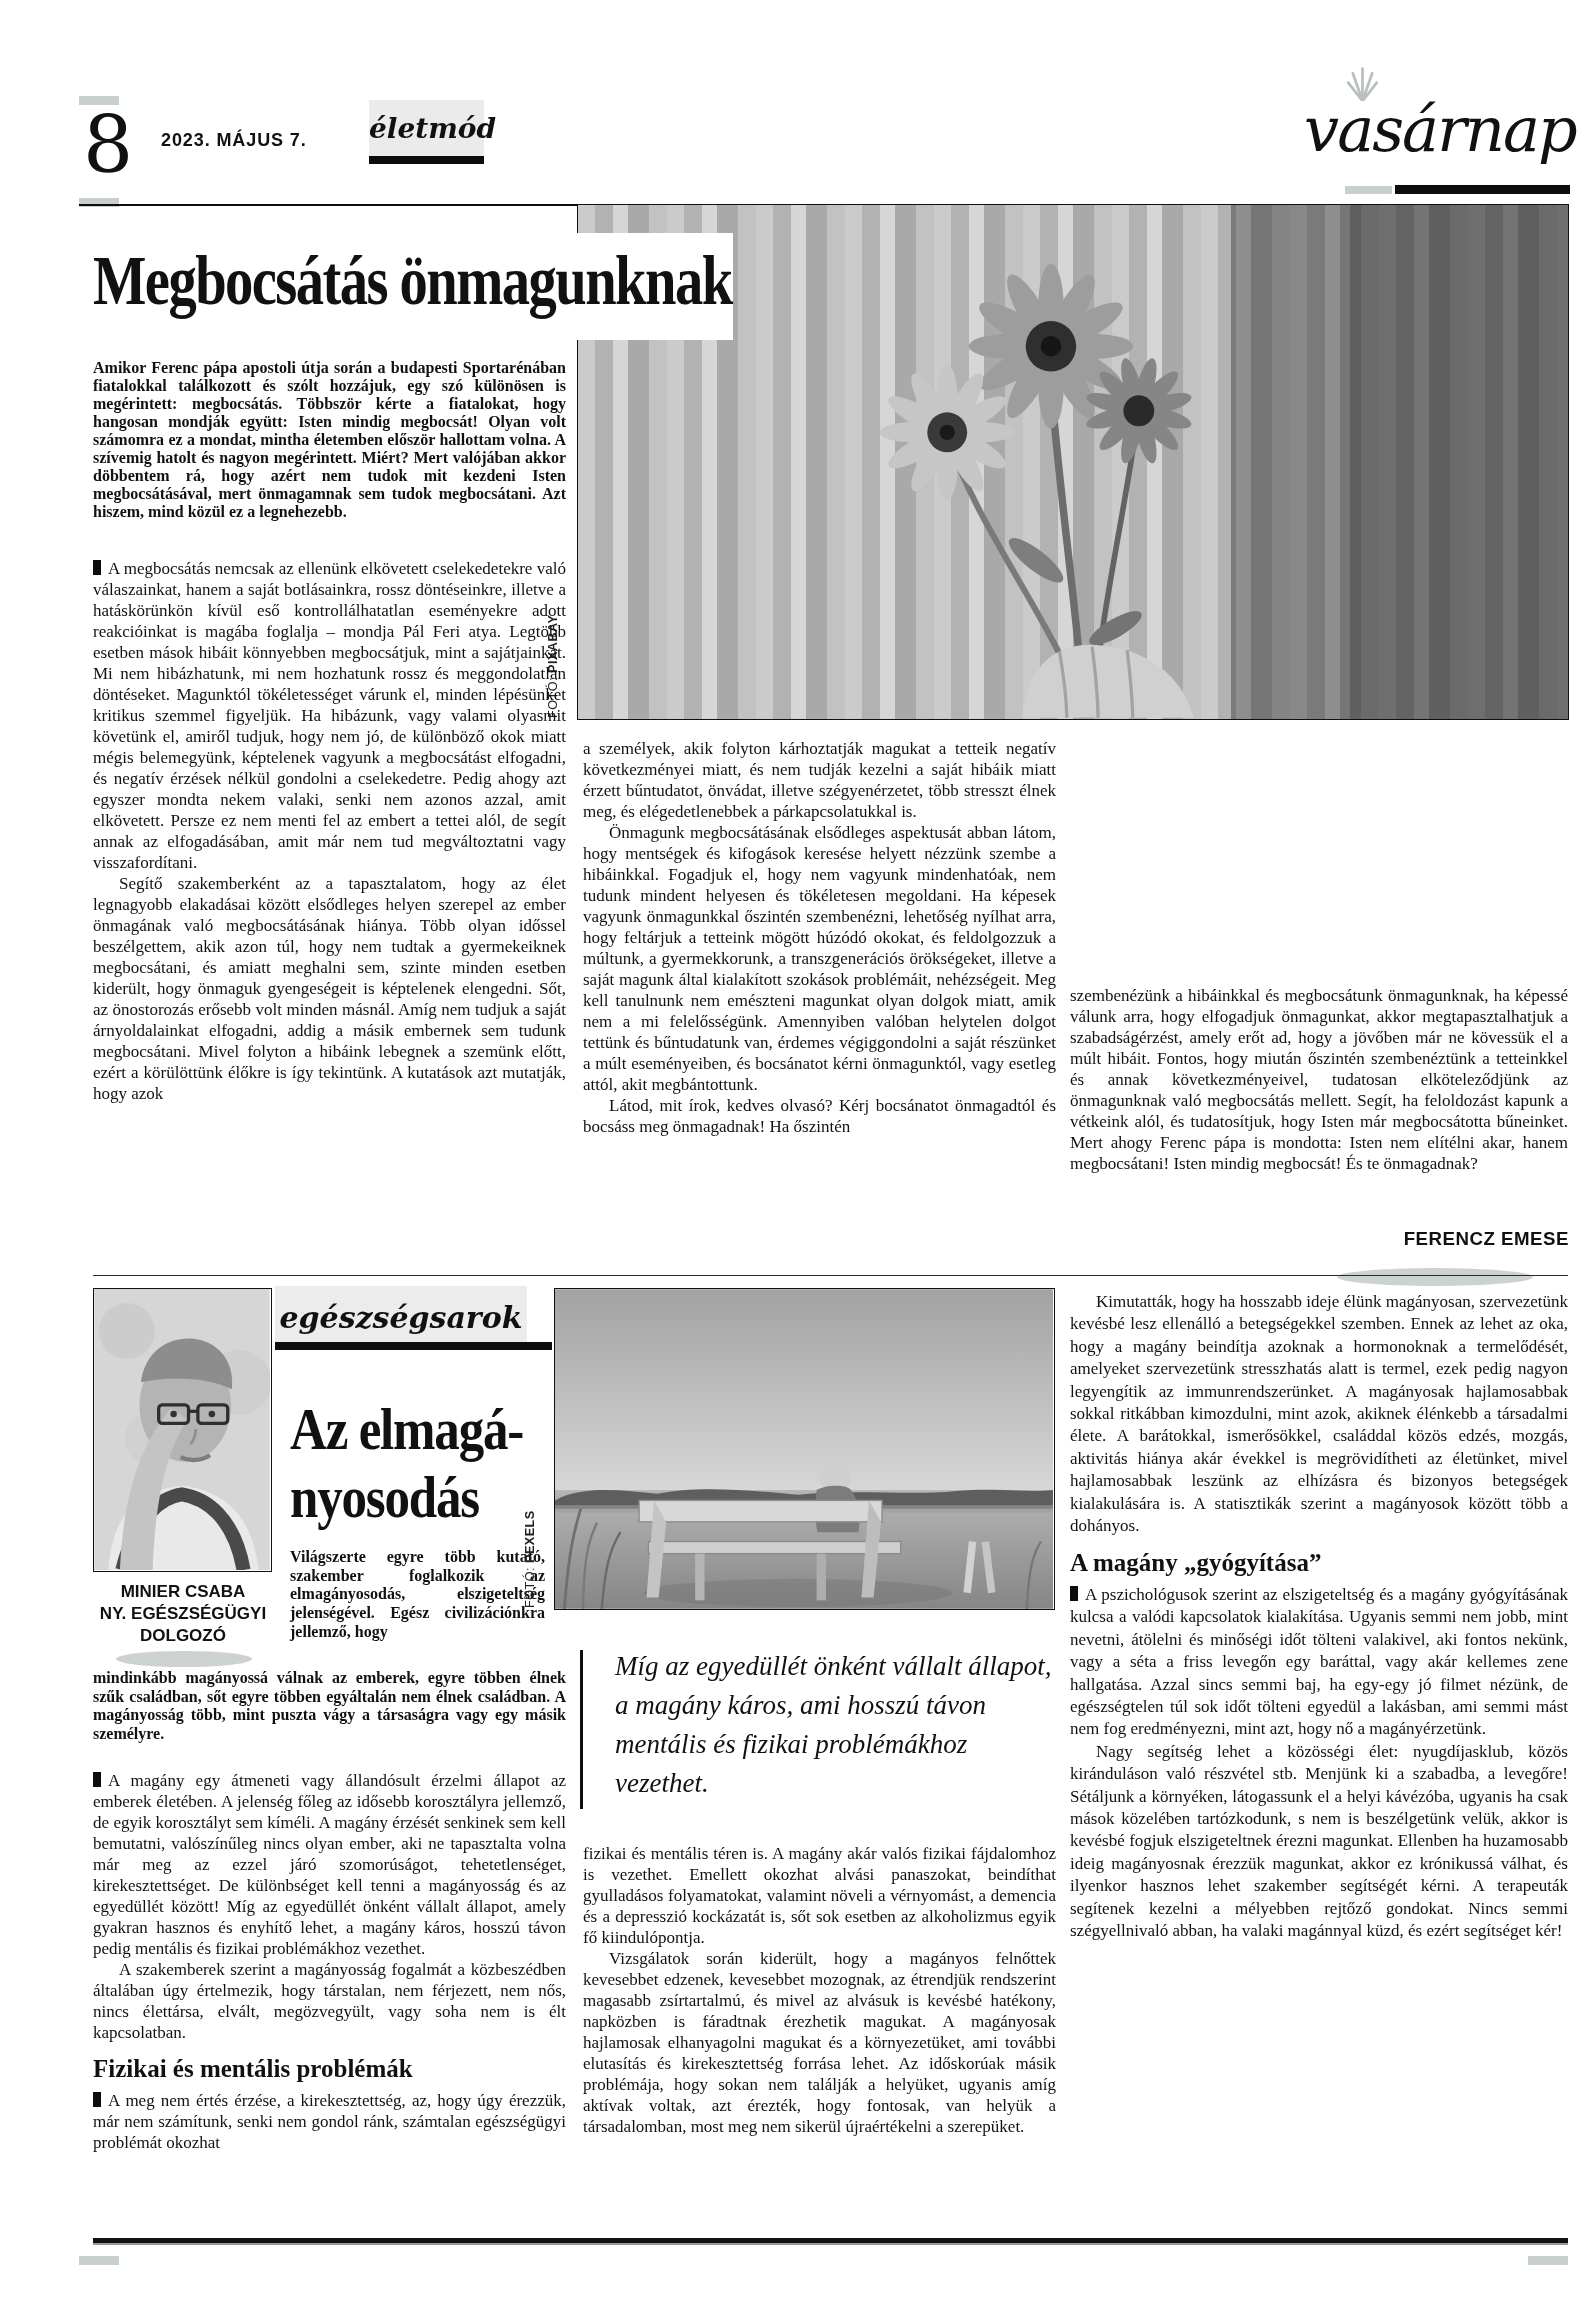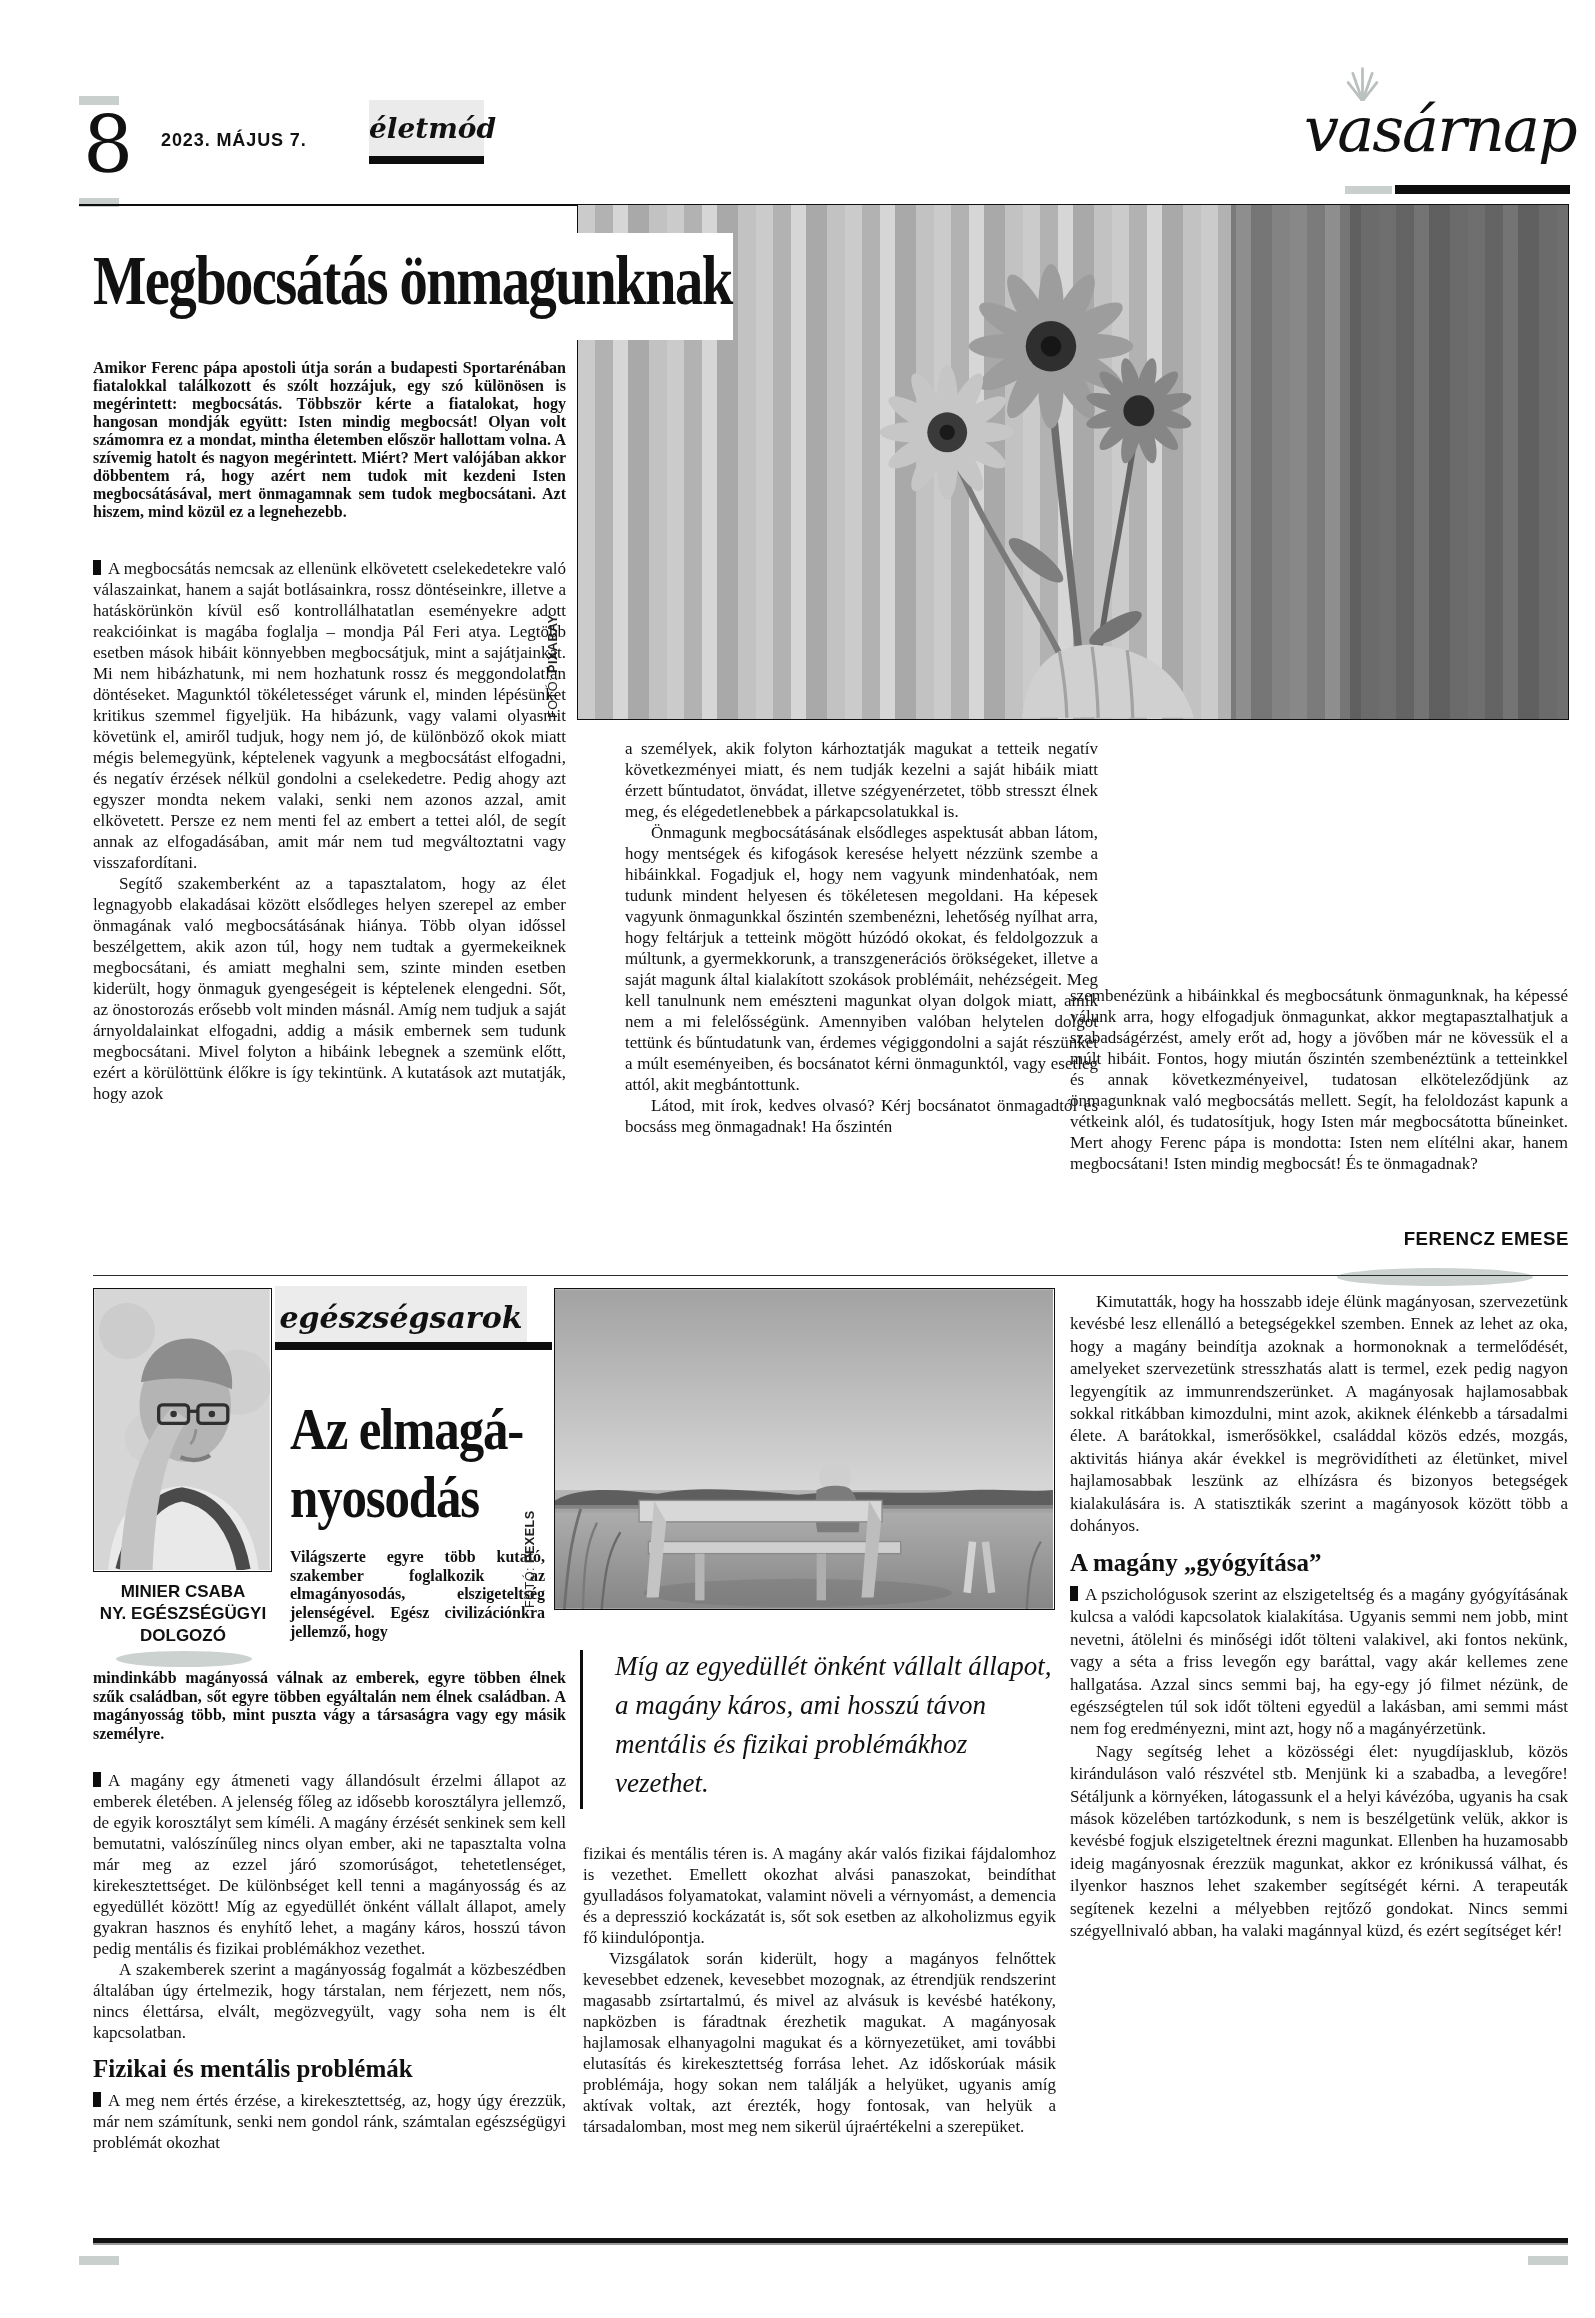--- a/index.html
+++ b/index.html
@@ -165,21 +165,21 @@
   <div class="abs headline-band" style="left:79px;top:233px;width:654px;height:107px;"></div>
   <h1 class="abs headline1" style="left:93px;top:247px;margin:0;">Megbocsátás önmagunknak</h1>
 
   <div class="abs lead1" style="left:93px;top:359px;width:473px;">Amikor Ferenc pápa apostoli útja során a budapesti Sportarénában fiatalokkal találkozott és szólt hozzájuk, egy szó különösen is megérintett: megbocsátás. Többször kérte a fiatalokat, hogy hangosan mondják együtt: Isten mindig megbocsát! Olyan volt számomra ez a mondat, mintha életemben először hallottam volna. A szívemig hatolt és nagyon megérintett. Miért? Mert valójában akkor döbbentem rá, hogy azért nem tudok mit kezdeni Isten megbocsátásával, mert önmagamnak sem tudok megbocsátani. Azt hiszem, mind közül ez a legnehezebb.</div>
 
   <div class="abs bodycol" style="left:93px;top:558px;width:473px;">
     <p><span class="bullet"></span><span>A megbocsátás nemcsak az ellenünk elkövetett cselekedetekre való válaszainkat, hanem a saját botlásainkra, rossz döntéseinkre, illetve a hatáskörünkön kívül eső kontrollálhatatlan eseményekre adott reakcióinkat is magába foglalja – mondja Pál Feri atya. Legtöbb esetben mások hibáit könnyebben megbocsátjuk, mint a sajátjainkat. Mi nem hibázhatunk, mi nem hozhatunk rossz és meggondolatlan döntéseket. Magunktól tökéletességet várunk el, minden lépésünket kritikus szemmel figyeljük. Ha hibázunk, vagy valami olyasmit követünk el, amiről tudjuk, hogy nem jó, de különböző okok miatt mégis belemegyünk, képtelenek vagyunk a megbocsátást elfogadni, és negatív érzések nélkül gondolni a cselekedetre. Pedig ahogy azt egyszer mondta nekem valaki, senki nem azonos azzal, amit elkövetett. Persze ez nem menti fel az embert a tettei alól, de segít annak az elfogadásában, amit már nem tud megváltoztatni vagy visszafordítani.</span></p>
     <p class="ind">Segítő szakemberként az a tapasztalatom, hogy az élet legnagyobb elakadásai között elsődleges helyen szerepel az ember önmagának való megbocsátásának hiánya. Több olyan időssel beszélgettem, akik azon túl, hogy nem tudtak a gyermekeiknek megbocsátani, és amiatt meghalni sem, szinte minden esetben kiderült, hogy önmaguk gyengeségeit is képtelenek elengedni. Sőt, az önostorozás erősebb volt minden másnál. Amíg nem tudjuk a saját árnyoldalainkat elfogadni, addig a másik embernek sem tudunk megbocsátani. Mivel folyton a hibáink lebegnek a szemünk előtt, ezért a körülöttünk élőkre is így tekintünk. A kutatások azt mutatják, hogy azok</p>
   </div>
 
-  <div class="abs bodycol" style="left:583px;top:738px;width:473px;margin-left:42px;">
+  <div class="abs bodycol" style="left:583px;top:738px;width:473px;">
     <p>a személyek, akik folyton kárhoztatják magukat a tetteik negatív következményei miatt, és nem tudják kezelni a saját hibáik miatt érzett bűntudatot, önvádat, illetve szégyenérzetet, több stresszt élnek meg, és elégedetlenebbek a párkapcsolatukkal is.</p>
     <p class="ind">Önmagunk megbocsátásának elsődleges aspektusát abban látom, hogy mentségek és kifogások keresése helyett nézzünk szembe a hibáinkkal. Fogadjuk el, hogy nem vagyunk mindenhatóak, nem tudunk mindent helyesen és tökéletesen megoldani. Ha képesek vagyunk önmagunkkal őszintén szembenézni, lehetőség nyílhat arra, hogy feltárjuk a tetteink mögött húzódó okokat, és feldolgozzuk a múltunk, a gyermekkorunk, a transzgenerációs örökségeket, illetve a saját magunk által kialakított szokások problémáit, nehézségeit. Meg kell tanulnunk nem emészteni magunkat olyan dolgok miatt, amik nem a mi felelősségünk. Amennyiben valóban helytelen dolgot tettünk és bűntudatunk van, érdemes végiggondolni a saját részünket a múlt eseményeiben, és bocsánatot kérni önmagunktól, vagy esetleg attól, akit megbántottunk.</p>
     <p class="ind">Látod, mit írok, kedves olvasó? Kérj bocsánatot önmagadtól és bocsáss meg önmagadnak! Ha őszintén</p>
   </div>
 
   <div class="abs bodycol" style="left:1070px;top:985px;width:498px;">
     <p>szembenézünk a hibáinkkal és megbocsátunk önmagunknak, ha képessé válunk arra, hogy elfogadjuk önmagunkat, akkor megtapasztalhatjuk a szabadságérzést, amely erőt ad, hogy a jövőben már ne kövessük el a múlt hibáit. Fontos, hogy miután őszintén szembenéztünk a tetteinkkel és annak következményeivel, tudatosan elköteleződjünk az önmagunknak való megbocsátás mellett. Segít, ha feloldozást kapunk a vétkeink alól, és tudatosítjuk, hogy Isten már megbocsátotta bűneinket. Mert ahogy Ferenc pápa is mondotta: Isten nem elítélni akar, hanem megbocsátani! Isten mindig megbocsát! És te önmagadnak?</p>
   </div>
   <div class="abs byline" style="left:1304px;top:1228px;width:265px;">FERENCZ EMESE</div>
 

